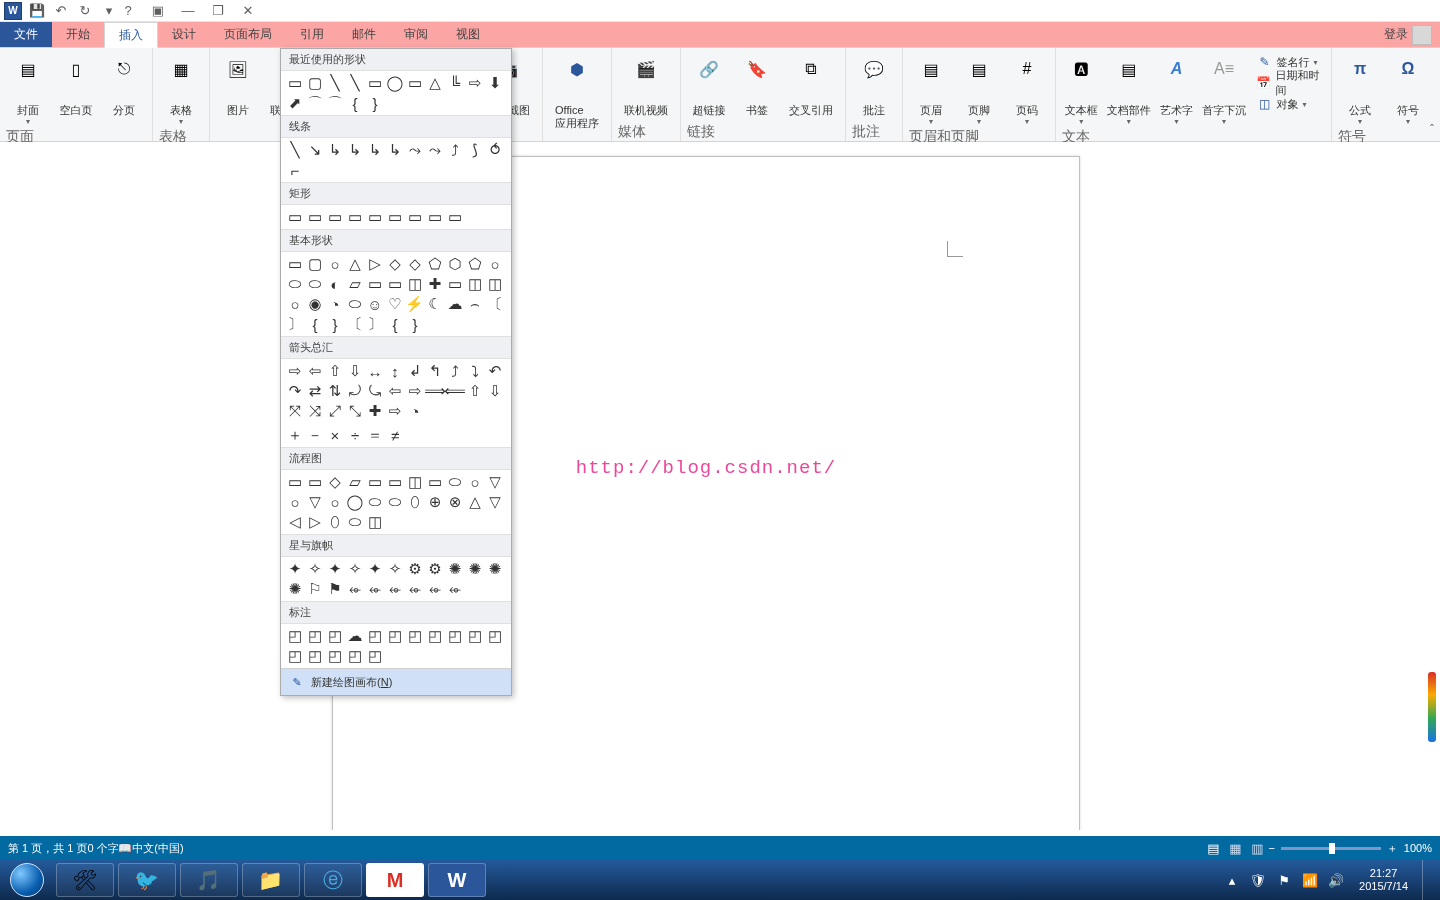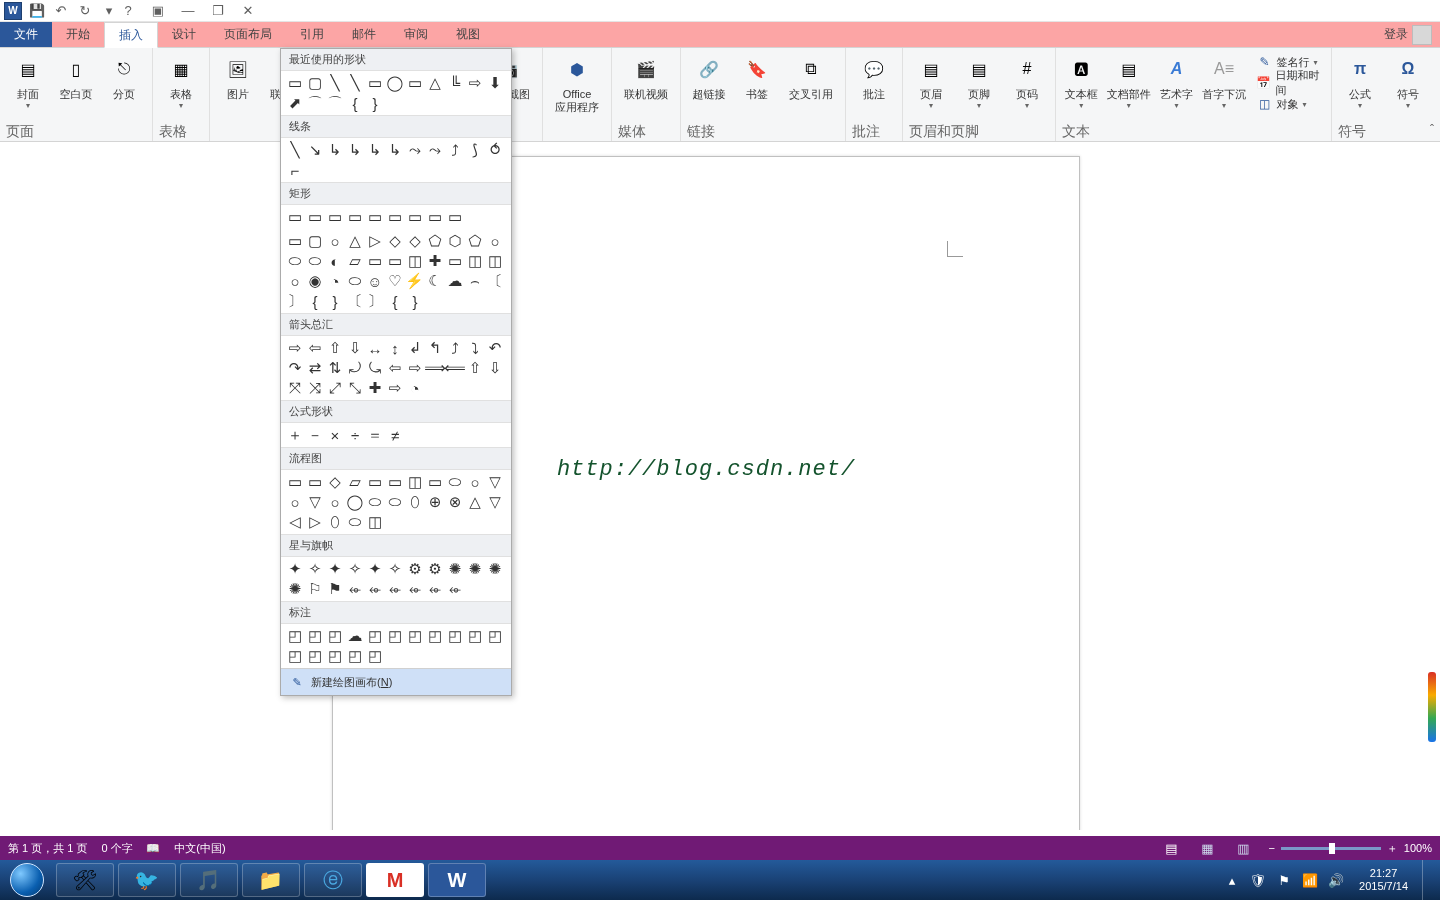--- a/index.html
+++ b/index.html
@@ -24,21 +24,21 @@
 .tabstrip .login .avatar { width:20px; height:20px; background:#d8d8d8; border:1px solid #bcbcbc; }
 
 
 .ribbon { height:94px; background:#f5f6f7; border-bottom:1px solid #d4d4d4; display:flex; align-items:stretch; position:relative; }
 .group { display:flex; flex-direction:column; border-right:1px solid #e0e0e0; padding:2px 6px 0; }
 .group .items { flex:1; display:flex; align-items:flex-start; gap:4px; }
 .group .label { height:18px; font-size:14px; color:#666; text-align:left; }
 .rbtn { display:flex; flex-direction:column; align-items:center; justify-content:flex-start; width:44px; padding:2px 0; cursor:pointer; }
 .rbtn.wide { width:56px; }
 .rbtn .ic { width:34px; height:34px; display:flex; align-items:center; justify-content:center; }
-.rbtn .lab { font-size:11px; color:#333; text-align:center; line-height:13px; margin-top:2px; }
+.rbtn .lab { font-size:11px; color:#333; text-align:left; line-height:13px; margin-top:18px; }
 .rbtn .drop { font-size:8px; color:#666; }
 .rbtn.active { background:#d5e1f2; border:1px solid #a3bde3; }
 .smallcol { display:flex; flex-direction:column; gap:1px; padding-top:2px; }
 .smallrow { display:flex; align-items:center; gap:4px; font-size:11px; color:#333; height:20px; padding:0 4px; cursor:pointer; }
 .smallrow .mi { width:16px; height:16px; display:flex; align-items:center; justify-content:center; font-size:12px; color:#2b579a; }
 .ribbon .collapse { position:absolute; right:6px; bottom:4px; font-size:12px; color:#666; cursor:pointer; }
 
 
 .shapes-dd { position:absolute; left:280px; top:48px; width:232px; background:#fff; border:1px solid #ababab; box-shadow:2px 2px 6px rgba(0,0,0,0.25); z-index:50; }
 .shapes-dd .sec-title { background:#eef0f3; font-size:11px; color:#444; padding:3px 8px; border-top:1px solid #e0e0e0; border-bottom:1px solid #e0e0e0; }
@@ -46,25 +46,25 @@
 .shapes-dd .grid { display:flex; flex-wrap:wrap; padding:2px 4px; gap:0; }
 .shapes-dd .sh { width:20px; height:20px; display:flex; align-items:center; justify-content:center; font-size:15px; color:#333; cursor:pointer; font-family:"Segoe UI Symbol",sans-serif; }
 .shapes-dd .footer { display:flex; align-items:center; gap:6px; padding:5px 8px; font-size:11px; color:#333; background:#cfe0f7; border-top:1px solid #d0d0d0; cursor:pointer; }
 .shapes-dd .footer .fi { width:16px; height:16px; color:#2b579a; display:flex; align-items:center; justify-content:center; }
 .shapes-dd .footer u { text-decoration:underline; }
 
 
 .docarea { position:absolute; left:0; right:0; top:142px; bottom:70px; background:#fff; overflow:hidden; }
 .page { position:absolute; left:332px; top:14px; width:748px; height:820px; background:#fff; border:1px solid #c0c0c0; box-shadow:0 0 3px rgba(0,0,0,0.15); }
 .page .corner { position:absolute; right:116px; top:84px; width:16px; height:16px; border-left:1px solid #999; border-bottom:1px solid #999; }
-.watermark { position:absolute; left:50%; top:300px; transform:translateX(-50%); font-family:"Courier New",monospace; font-size:22px; color:#14532d; letter-spacing:1px;font-style:italic; }
+.watermark { position:absolute; left:50%; top:300px; transform:translateX(-50%); font-family:"Courier New",monospace; font-size:19px; color:#ec4899; letter-spacing:1px; }
 .scroll-indicator { position:absolute; right:4px; top:530px; width:8px; height:70px; background:linear-gradient(#d93025 0%,#f9ab00 33%,#34a853 66%,#1a73e8 100%); border-radius:3px; }
 
 
-.statusbar { position:absolute; left:0; right:0; bottom:40px; height:24px; background:#701a75; color:#fff; display:flex; align-items:center; font-size:11px; padding:0 8px; gap:14px; }
+.statusbar { position:absolute; left:0; right:0; bottom:40px; height:24px; background:#0369a1; color:#fff; display:flex; align-items:center; font-size:11px; padding:0 8px; }
 .statusbar .sp { flex:1; }
 .statusbar .viewbtn { width:22px; height:18px; display:flex; align-items:center; justify-content:center; cursor:pointer; color:#cdd9ec; font-size:13px; }
 .statusbar .viewbtn.act { color:#fff; }
 .statusbar .zoom { display:flex; align-items:center; gap:6px; }
 .statusbar .slider { width:100px; height:3px; background:#7a98c7; position:relative; }
 .statusbar .slider .thumb { position:absolute; left:48px; top:-4px; width:6px; height:11px; background:#fff; }
 
 
 .taskbar { position:absolute; left:0; right:0; bottom:0; height:40px; background:linear-gradient(#245a9a,#1a4276 50%,#0d2a4d); display:flex; align-items:center; }
 .taskbar .start { width:54px; height:40px; display:flex; align-items:center; justify-content:center; }
@@ -352,20 +352,21 @@
       <div class="sh glyph">▭</div>
       <div class="sh glyph">▭</div>
       <div class="sh glyph">▭</div>
       <div class="sh glyph">▭</div>
       <div class="sh glyph">▭</div>
       <div class="sh glyph">▭</div>
       <div class="sh glyph">▭</div>
       <div class="sh glyph">▭</div>
       <div class="sh glyph">▭</div>
     </div>
+    <div class="sec-title">基本形状</div>
     <div class="grid">
       <div class="sh glyph">▭</div>
       <div class="sh glyph">▢</div>
       <div class="sh glyph">○</div>
       <div class="sh glyph">△</div>
       <div class="sh glyph">▷</div>
       <div class="sh glyph">◇</div>
       <div class="sh glyph">◇</div>
       <div class="sh glyph">⬠</div>
       <div class="sh glyph">⬡</div>
@@ -426,21 +427,20 @@
       <div class="sh glyph">⇧</div>
       <div class="sh glyph">⇩</div>
       <div class="sh glyph">⤧</div>
       <div class="sh glyph">⤨</div>
       <div class="sh glyph">⤢</div>
       <div class="sh glyph">⤡</div>
       <div class="sh glyph">✚</div>
       <div class="sh glyph">⇨</div>
       <div class="sh glyph">◔</div>
     </div>
-    <div class="sec-title">公式形状</div>
     <div class="grid">
       <div class="sh glyph">＋</div>
       <div class="sh glyph">－</div>
       <div class="sh glyph">×</div>
       <div class="sh glyph">÷</div>
       <div class="sh glyph">＝</div>
       <div class="sh glyph">≠</div>
     </div>
     <div class="sec-title">流程图</div>
     <div class="grid">

